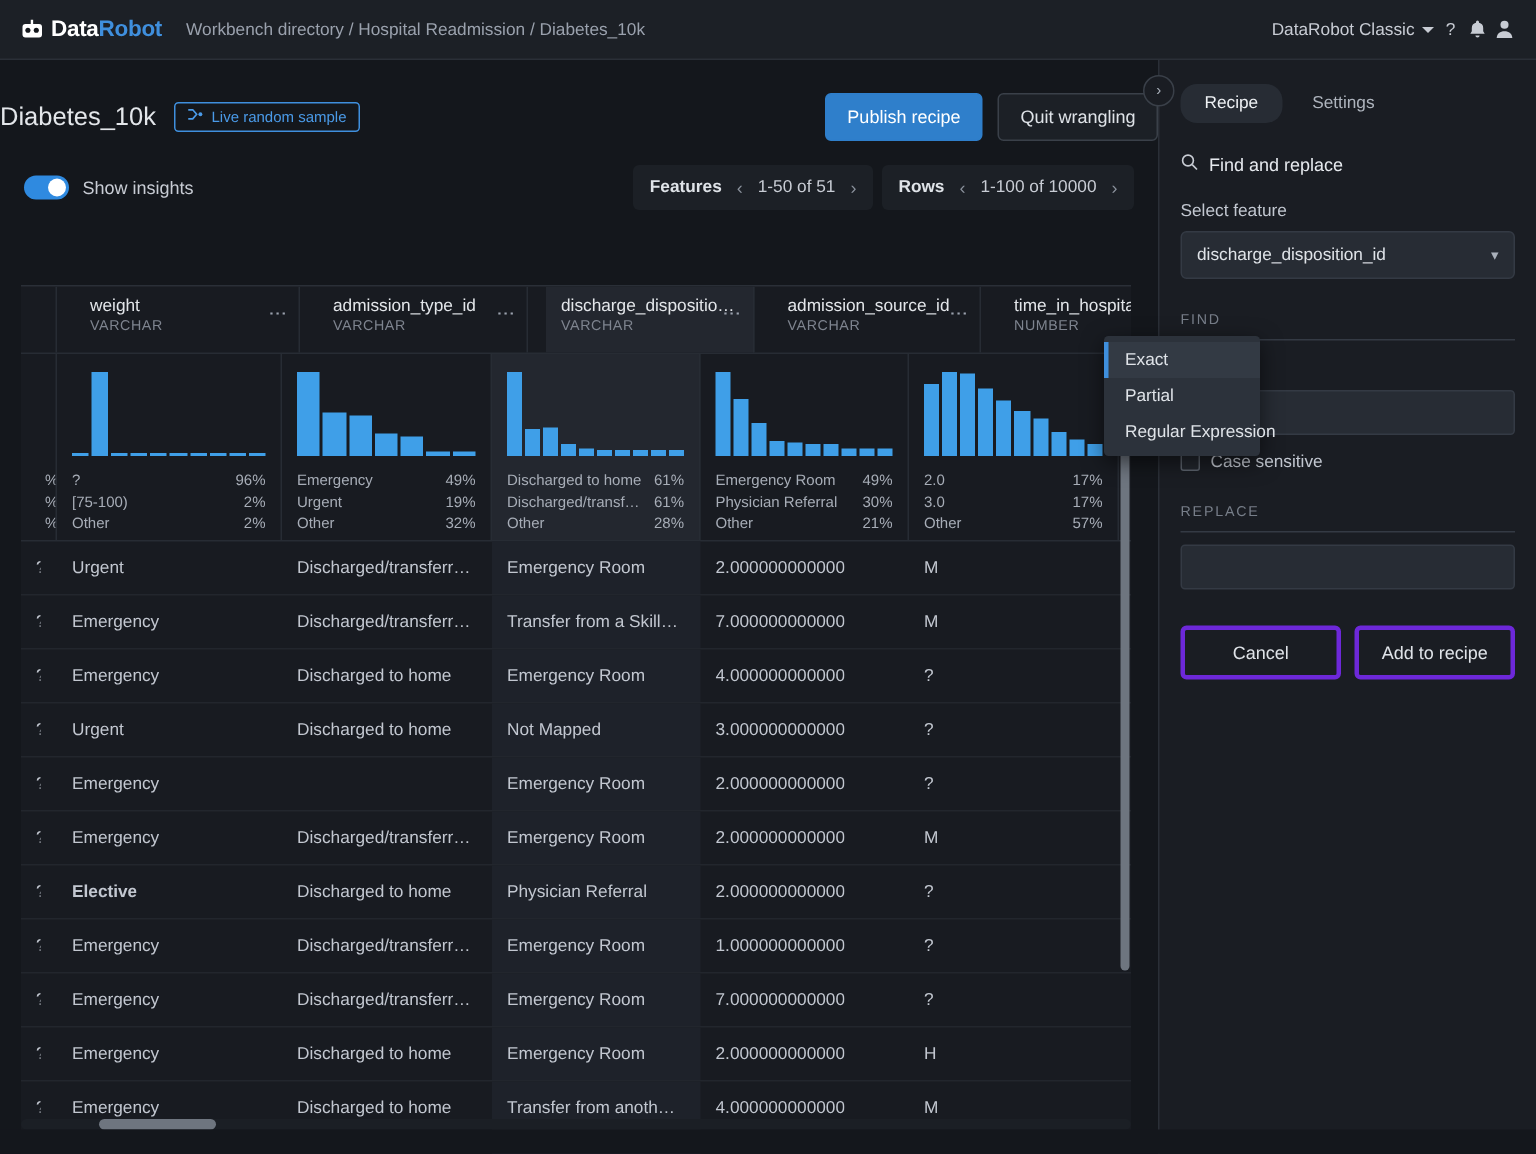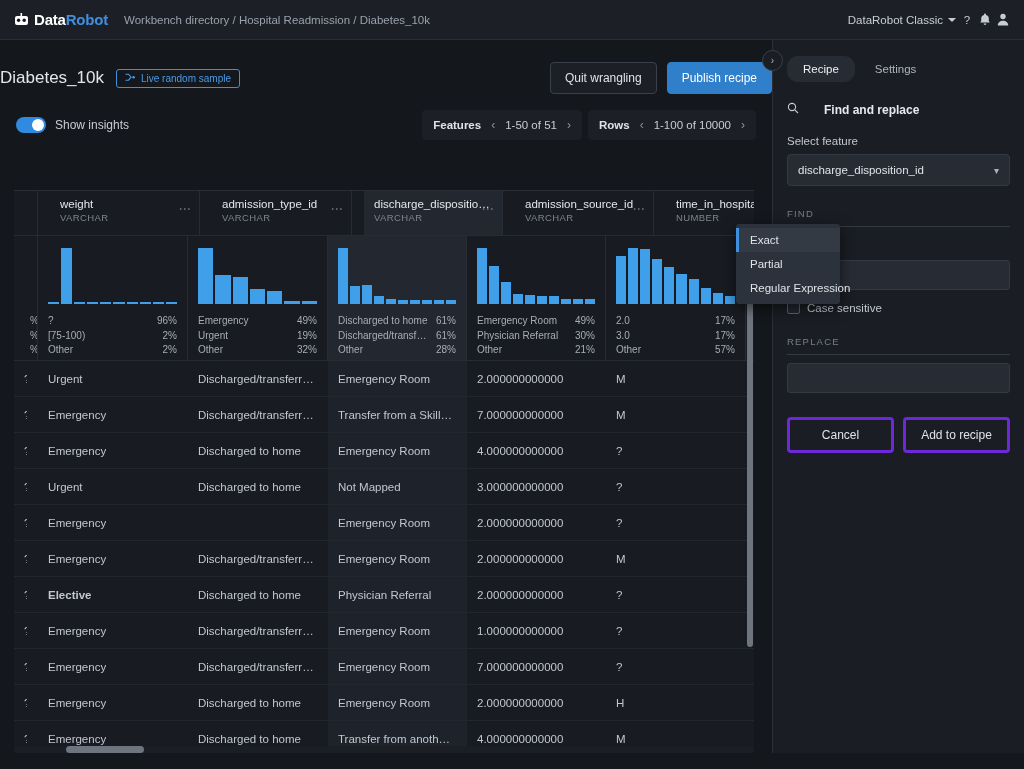--- a/index.html
+++ b/index.html
@@ -154,22 +154,22 @@
     border-radius: 50%; background: #1a1d23; border: 1px solid #3a4049;
     display: flex; align-items: center; justify-content: center; color: #aab1bb;
     font-size: 10px; cursor: pointer; z-index: 5;
   }
   .tabs { display: flex; gap: 4px; }
   .tab {
     font-size: 11.5px; padding: 7px 16px; border-radius: 4px; cursor: pointer; color: #aeb4bd;
   }
   .tab.active { background: #272c34; color: #eef1f4; border-radius: 11px; }
   .panel-title {
-    display: flex; align-items: center; gap: 25px; margin-top: 20px;
-    font-size: 12px; font-weight: bold; color: #e6e9ee;
+    display: flex; align-items: center; gap: 7px; margin-top: 20px;
+    font-size: 12px; font-weight: normal; color: #e6e9ee;
   }
   .fld-label { font-size: 11.5px; color: #c2c7d0; margin-top: 18px; }
   .select {
     margin-top: 7px; height: 32px; background: #272c34; border: 1px solid #343a44;
     border-radius: 4px; display: flex; align-items: center; padding: 0 10px;
     font-size: 11.5px; color: #dfe3e8; cursor: pointer;
   }
   .select .val { overflow: hidden; text-overflow: ellipsis; white-space: nowrap; }
   .select .chev { margin-left: auto; color: #aab1bb; font-size: 10px; }
   .sect-label {
@@ -250,22 +250,22 @@
       <div class="sample-chip">
         <span>
           <svg width="11" height="9" viewBox="0 0 11 9">
               <path d="M0.5 1.2h3l2.6 3-2.6 3h-3" stroke="#4a9ae8" stroke-width="1.1" fill="none"></path>
               <circle cx="8.6" cy="4.2" r="1.3" fill="#4a9ae8"></circle>
             </svg>
         </span>
         <span>Live random sample</span>
       </div>
       <div class="title-actions">
+        <button class="btn btn-primary">Publish recipe</button>
         <button class="btn btn-ghost">Quit wrangling</button>
-        <button class="btn btn-primary">Publish recipe</button>
       </div>
     </div>
 
     <div class="tools-row">
       <div class="toggle-wrap">
         <span class="toggle"></span>
         <span class="toggle-label">Show insights</span>
       </div>
       <div class="pagers">
         <div class="pager">

